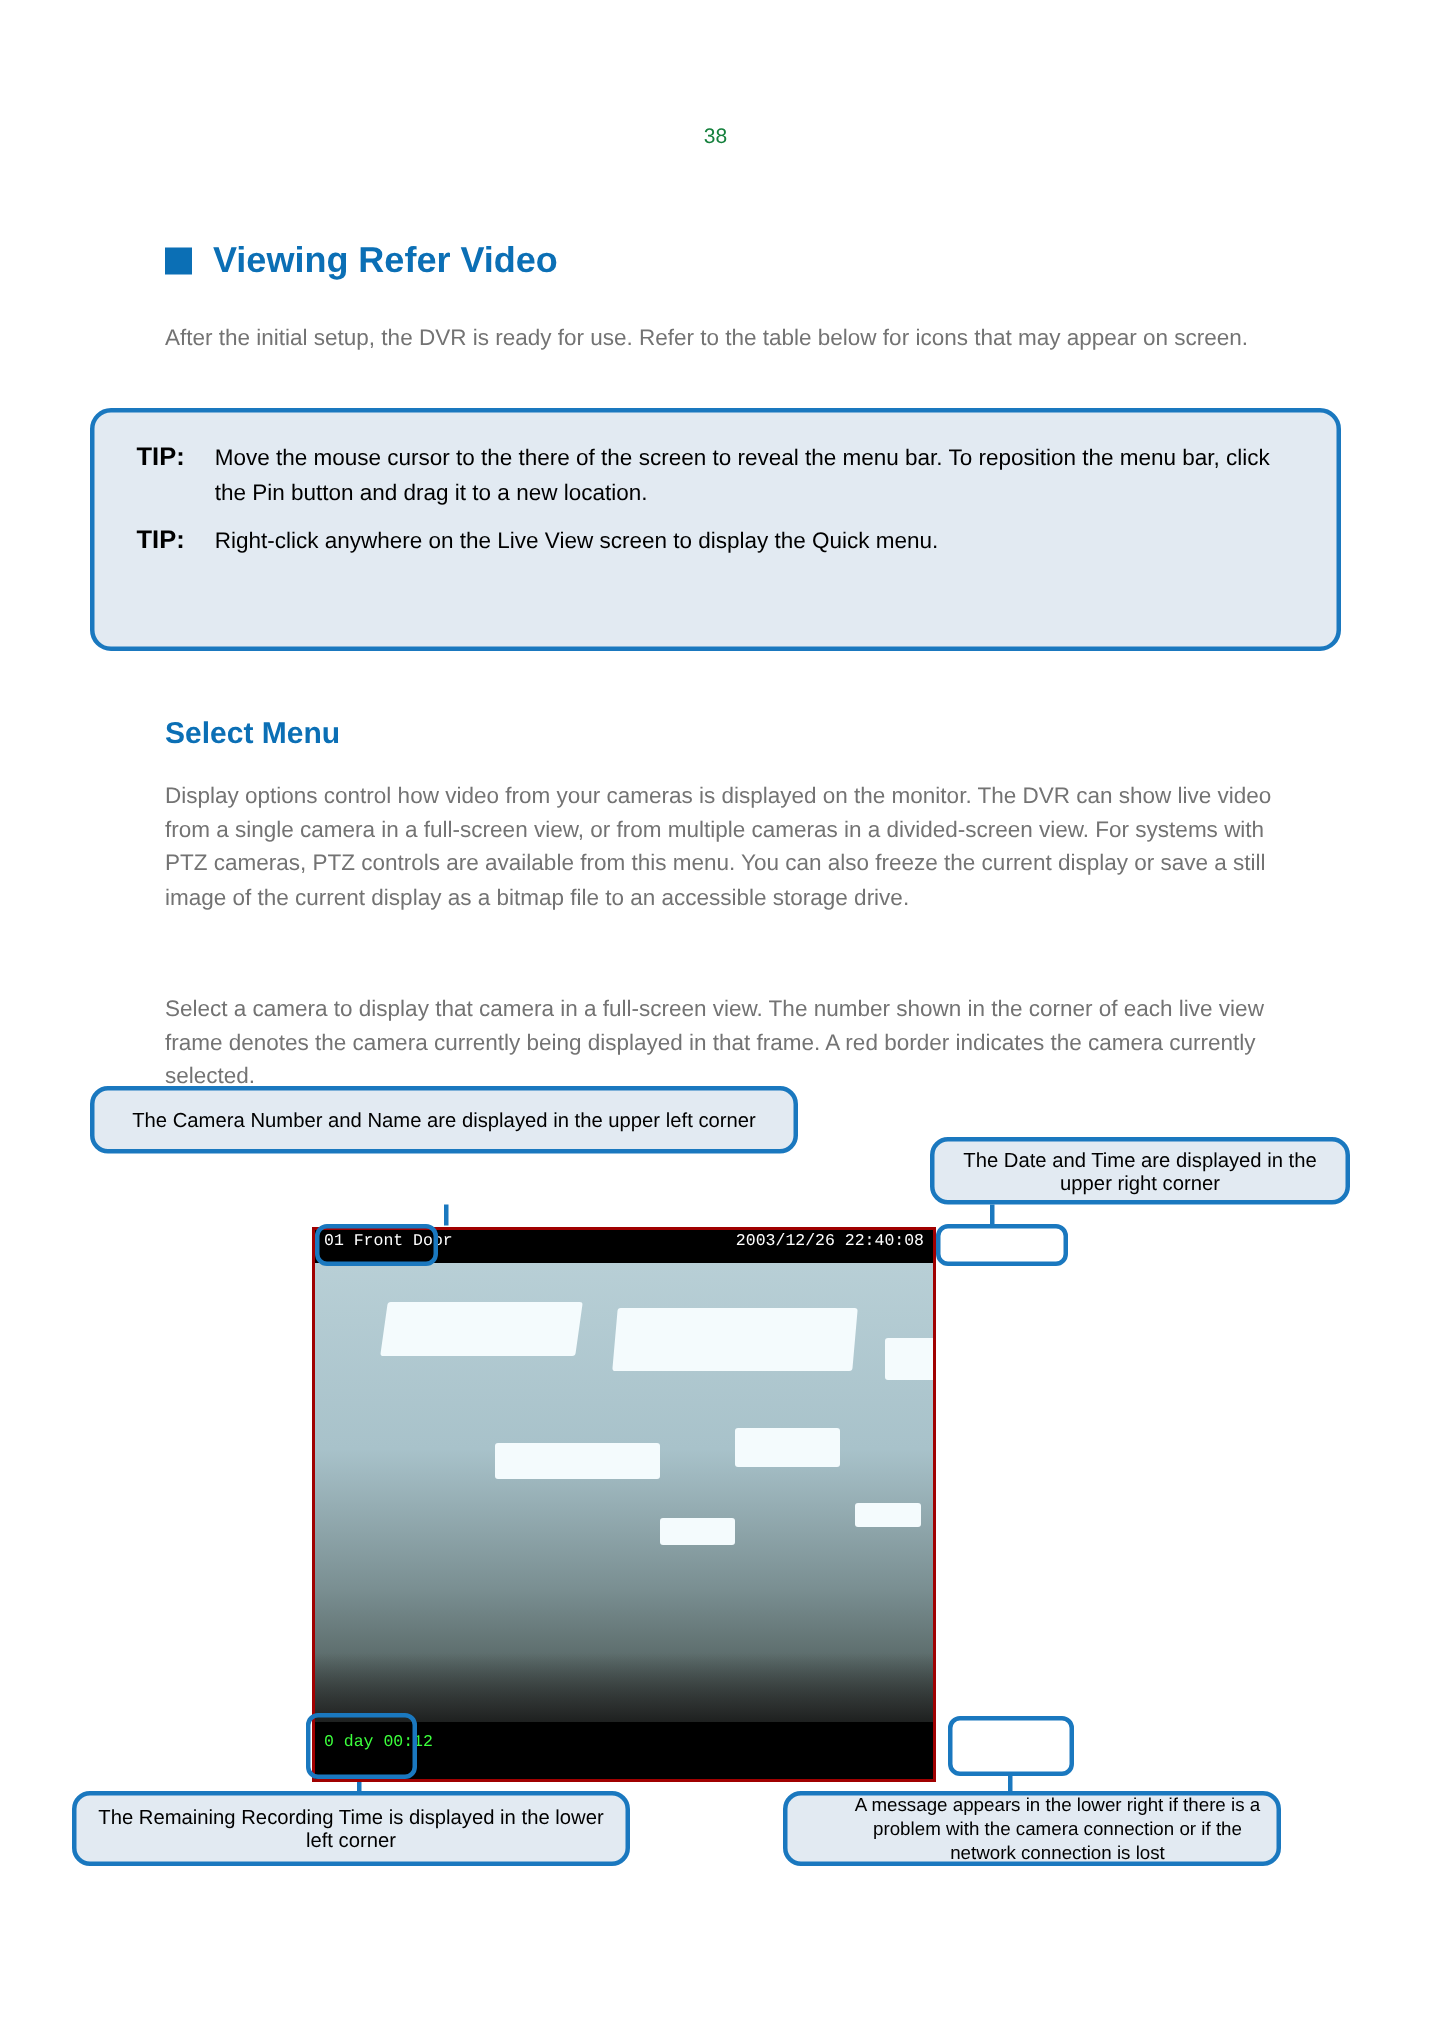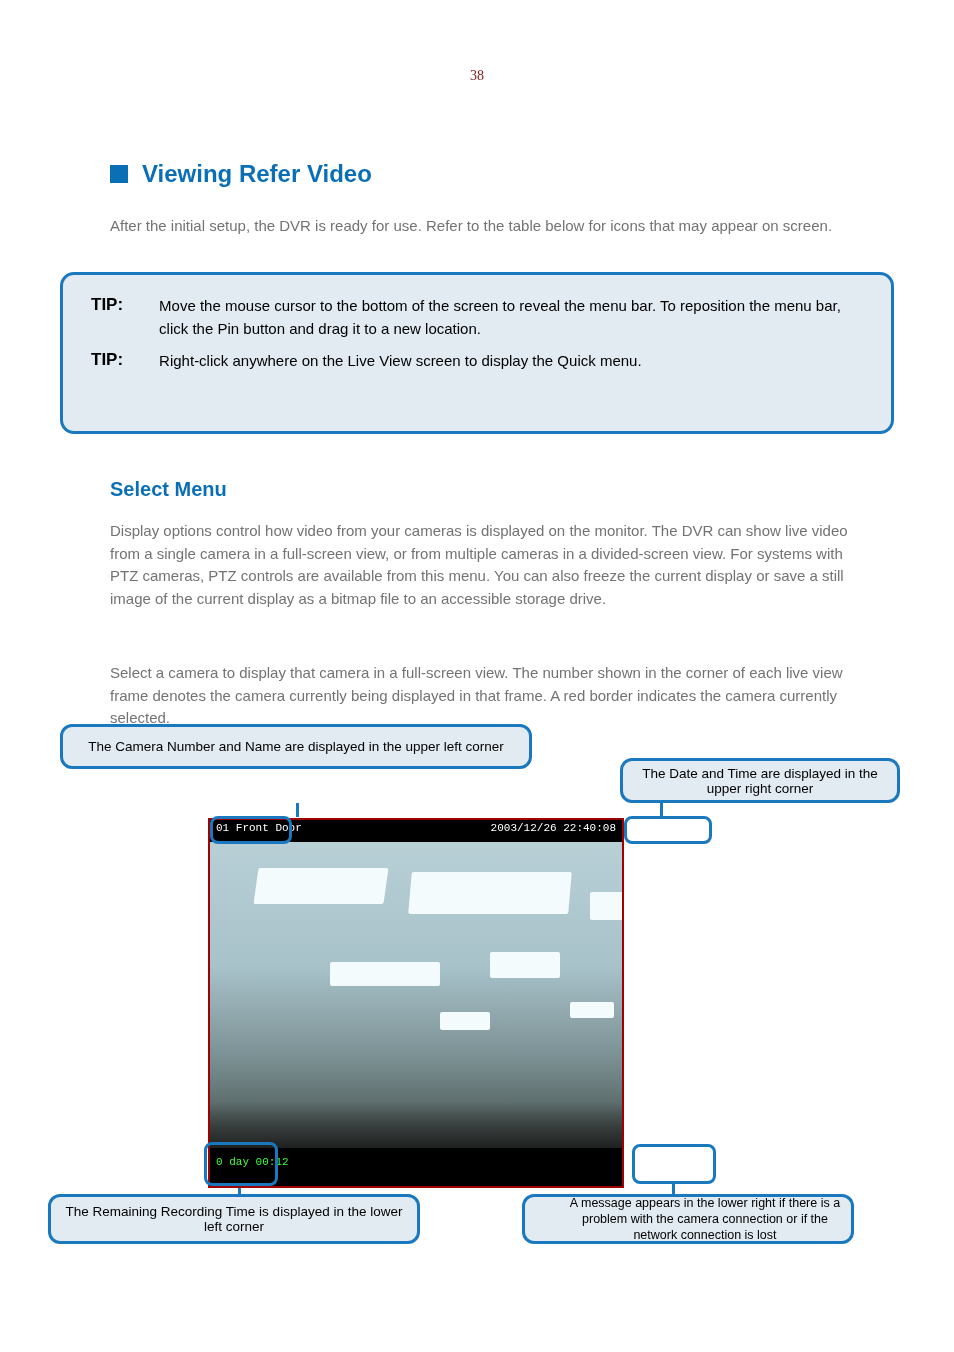--- a/index.html
+++ b/index.html
@@ -1,31 +1,31 @@
 <!DOCTYPE html>
 <html><head>
 <meta charset="utf-8">
 <style>
   * { box-sizing: border-box; margin: 0; padding: 0; }
   html, body { width: 954px; height: 1352px; background: #ffffff; font-family: Arial, Helvetica, sans-serif; color: #000; }
   body { position: relative; }
 
   .page { position: relative; width: 954px; height: 1352px; }
 
-  .page-num { position: absolute; left: 50%; transform: translateX(-50%); top: 68px; font-size: 14px; color: #7f1d1d; font-family: Liberation Serif, serif; }
+  .page-num { position: absolute; left: 50%; transform: translateX(-50%); top: 82px; font-size: 14px; color: #15803d; }
 
   .section-head { position: absolute; left: 110px; top: 160px; display: flex; align-items: center; gap: 14px; }
   .sq { width: 18px; height: 18px; background: #0b6fb5; }
   .section-head h2 { font-size: 24px; font-weight: 700; color: #0b6fb5; }
 
   .body-text { position: absolute; left: 110px; right: 85px; font-size: 15px; line-height: 1.5; color: #737373; }
   .bt1 { top: 215px; }
 
   .tip-box { position: absolute; left: 60px; top: 272px; width: 834px; height: 162px; border: 3px solid #1a78bf; border-radius: 14px; background: #e2eaf2; padding: 20px 28px; }
-  .tip-box .tip-row { display: flex; align-items: flex-start; gap: 36px; margin-bottom: 10px; }
+  .tip-box .tip-row { display: flex; align-items: flex-start; gap: 20px; margin-bottom: 10px; }
   .tip-box .tip-label { font-size: 17px; font-weight: 700; color: #000; flex-shrink: 0; }
   .tip-box .tip-text { font-size: 15px; line-height: 1.5; color: #000; }
 
   .sub-head { position: absolute; left: 110px; font-size: 20px; font-weight: 700; color: #0b6fb5; }
   .sh1 { top: 478px; }
 
   .bt2 { top: 520px; }
   .bt3 { top: 662px; }
 
   
@@ -79,21 +79,21 @@
   <div class="section-head">
     <div class="sq"></div>
     <h2>Viewing Refer Video</h2>
   </div>
 
   <div class="body-text bt1">After the initial setup, the DVR is ready for use. Refer to the table below for icons that may appear on screen.</div>
 
   <div class="tip-box">
     <div class="tip-row">
       <div class="tip-label">TIP:</div>
-      <div class="tip-text">Move the mouse cursor to the bottom of the screen to reveal the menu bar. To reposition the menu bar, click the Pin button and drag it to a new location.</div>
+      <div class="tip-text">Move the mouse cursor to the there of the screen to reveal the menu bar. To reposition the menu bar, click the Pin button and drag it to a new location.</div>
     </div>
     <div class="tip-row">
       <div class="tip-label">TIP:</div>
       <div class="tip-text">Right-click anywhere on the Live View screen to display the Quick menu.</div>
     </div>
   </div>
 
   <div class="sub-head sh1">Select Menu</div>
 
   <div class="body-text bt2">Display options control how video from your cameras is displayed on the monitor. The DVR can show live video from a single camera in a full-screen view, or from multiple cameras in a divided-screen view. For systems with PTZ cameras, PTZ controls are available from this menu. You can also freeze the current display or save a still image of the current display as a bitmap file to an accessible storage drive.</div>

